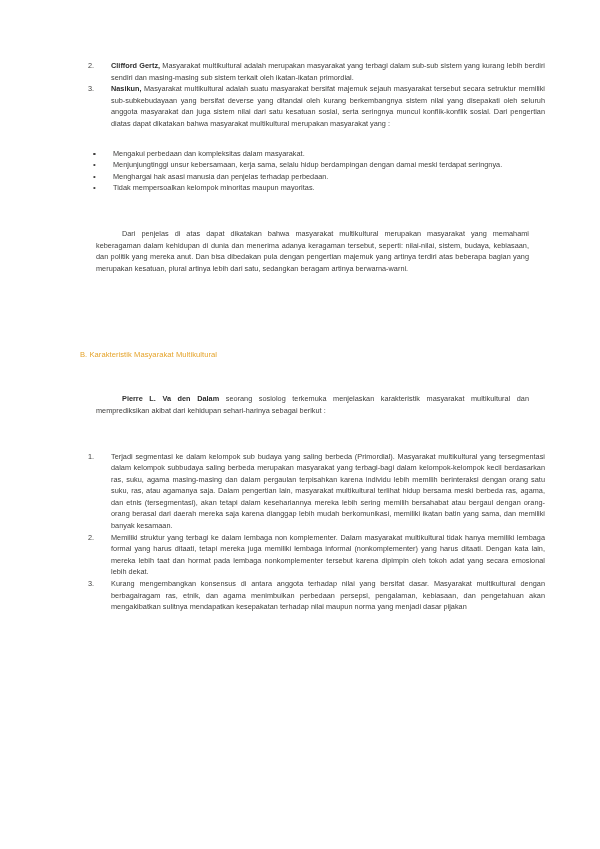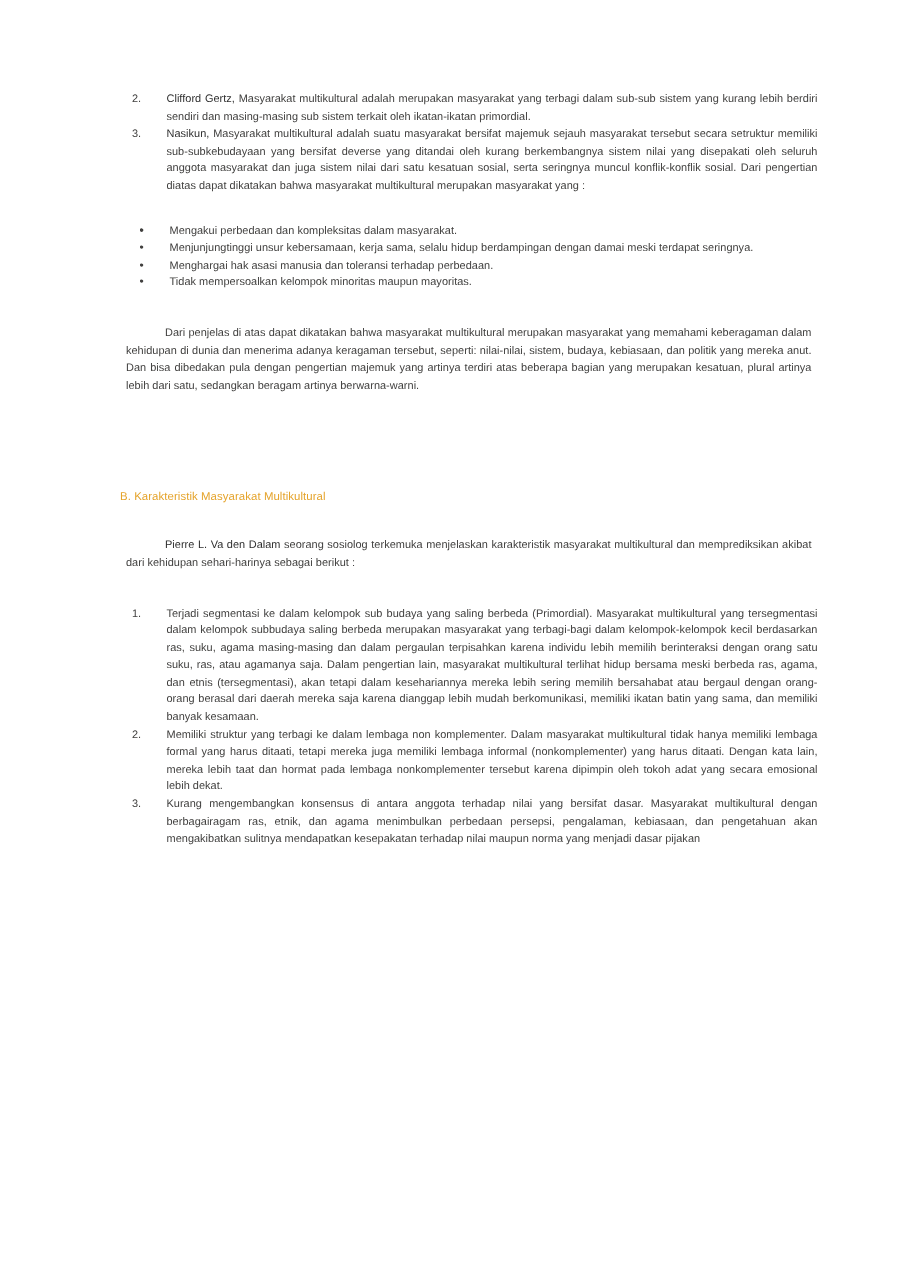--- a/index.html
+++ b/index.html
@@ -78,38 +78,38 @@
   }
   ul.bullet-list > li .dot {
     position: absolute;
     left: 0;
     top: 0px;
     font-size: 8px;
     line-height: 11.6px;
     color: #41403f;
   }
 
-  b, .bold { font-weight: normal; color: #2e2e2e; }
+  b, .bold { font-weight: bold; color: #2e2e2e; }
 
   .para {
     text-indent: 26px;
     text-align: justify;
   }
 
   .section-heading {
     font-size: 7.6px;
     font-weight: normal;
     color: #e5a32a;
     letter-spacing: 0.05px;
     filter: blur(0.25px);
   }
   .spacer-md { height: 18px; }
   .spacer-xl { height: 42px; }
 
-  .block { margin: 4px; padding: 0; }
+  .block { margin: 16px; padding: 0; }
 </style>
 </head>
 <body>
 
 <div class="page">
   <div class="content">
 
     <ol class="num-list doc-text">
       <li>
         <span class="marker">2.</span>
@@ -130,21 +130,21 @@
       <li>
         <span class="dot">•</span>
         <span>Mengakui perbedaan dan kompleksitas dalam masyarakat.</span>
       </li>
       <li>
         <span class="dot">•</span>
         <span> Menjunjungtinggi unsur kebersamaan, kerja sama, selalu hidup berdampingan dengan damai meski terdapat seringnya.</span>
       </li>
       <li>
         <span class="dot">•</span>
-        <span>Menghargai hak asasi manusia dan toleransi terhadap perbedaan.</span>
+        <span>Menghargai hak asasi manusia dan penjelas terhadap perbedaan.</span>
       </li>
       <li>
         <span class="dot">•</span>
         <span>Tidak mempersoalkan kelompok minoritas maupun mayoritas.</span>
       </li>
     </ul>
 
     <div class="spacer-md"></div>
 
     <p class="doc-text para block">Dari penjelas di atas dapat dikatakan bahwa masyarakat multikultural merupakan masyarakat yang memahami keberagaman dalam kehidupan di dunia dan menerima adanya keragaman tersebut, seperti: nilai-nilai, sistem, budaya, kebiasaan, dan politik yang mereka anut. Dan bisa dibedakan pula dengan pengertian majemuk yang artinya terdiri atas beberapa bagian yang merupakan kesatuan, plural artinya lebih dari satu, sedangkan beragam artinya berwarna-warni.</p>

